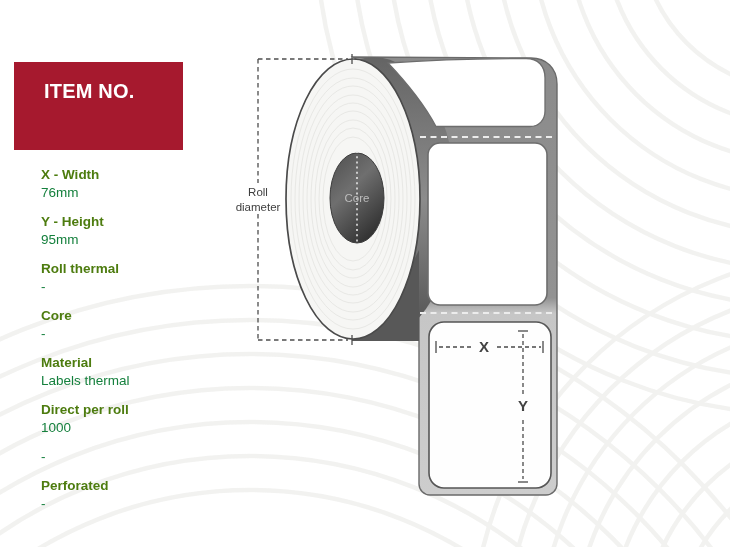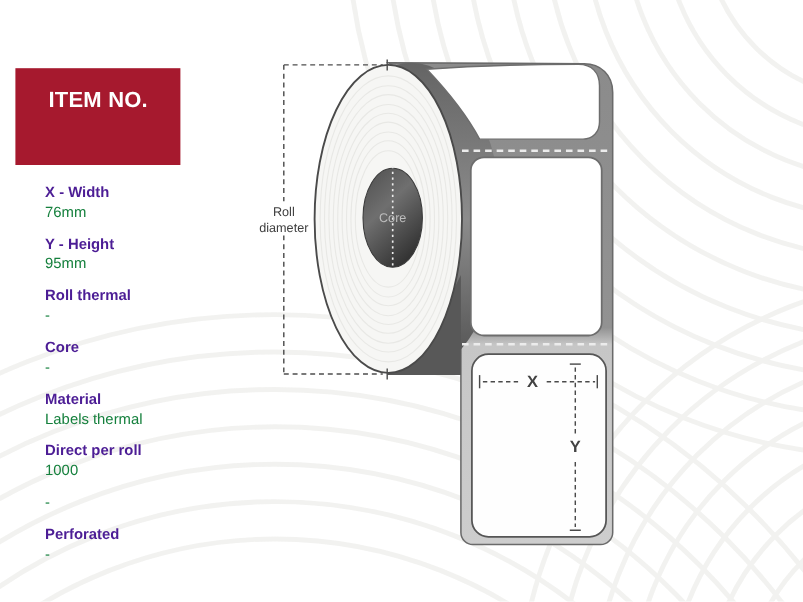--- a/index.html
+++ b/index.html
@@ -4,29 +4,29 @@
 <style>
   html,body{margin:0;padding:0;}
   body{
     width:730px;height:547px;overflow:hidden;background:#ffffff;
     font-family:"Liberation Sans", sans-serif;
   }
   .stage{position:relative;width:730px;height:547px;background:#ffffff;}
   svg.diagram{position:absolute;left:0;top:0;width:730px;height:547px;display:block;}
 
   .item-box{
-    position:absolute;left:14px;top:62px;width:150px;height:88px;
+    position:absolute;left:14px;top:62px;width:169px;height:88px;
     box-sizing:border-box;padding:16px 0 0 30px;color:#ffffff;
   }
   .item-label{font-size:20px;font-weight:700;line-height:26px;letter-spacing:.2px;}
   .item-number{font-size:20px;font-weight:400;line-height:26px;margin-top:2px;}
 
   .specs{position:absolute;left:41px;top:166px;width:200px;}
   .spec{margin-bottom:12px;}
-  .spec-label{font-size:13.5px;font-weight:700;color:#4c1d95;line-height:17px;}
+  .spec-label{font-size:13.5px;font-weight:700;color:#4d7c0f;line-height:17px;}
   .spec-value{font-size:13.5px;font-weight:400;color:#15803d;line-height:17px;margin-top:1px;}
 
   .svg-text{font-family:"Liberation Sans", sans-serif;}
 </style>
 </head>
 <body>
 
 <div class="stage">
 
   <svg class="diagram" viewBox="0 0 730 547" xmlns="http://www.w3.org/2000/svg">

